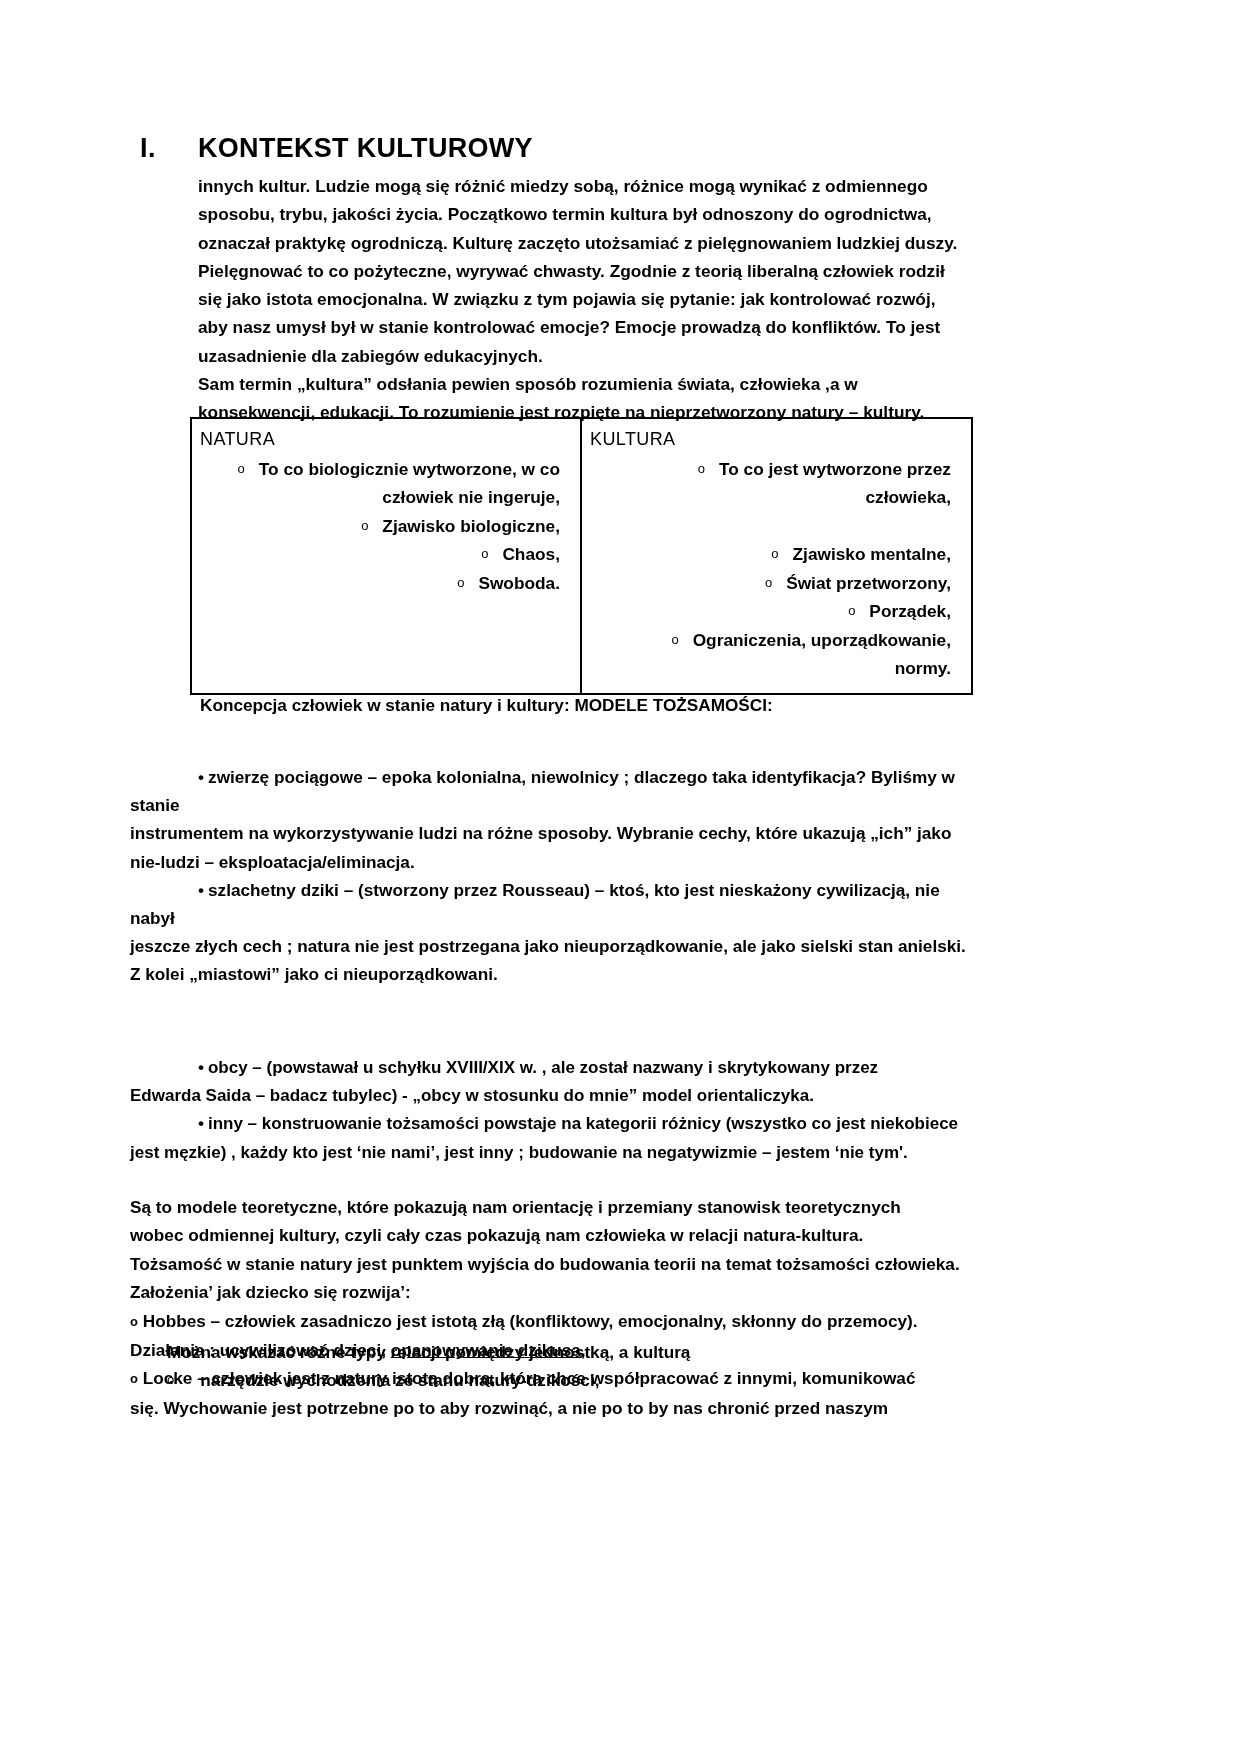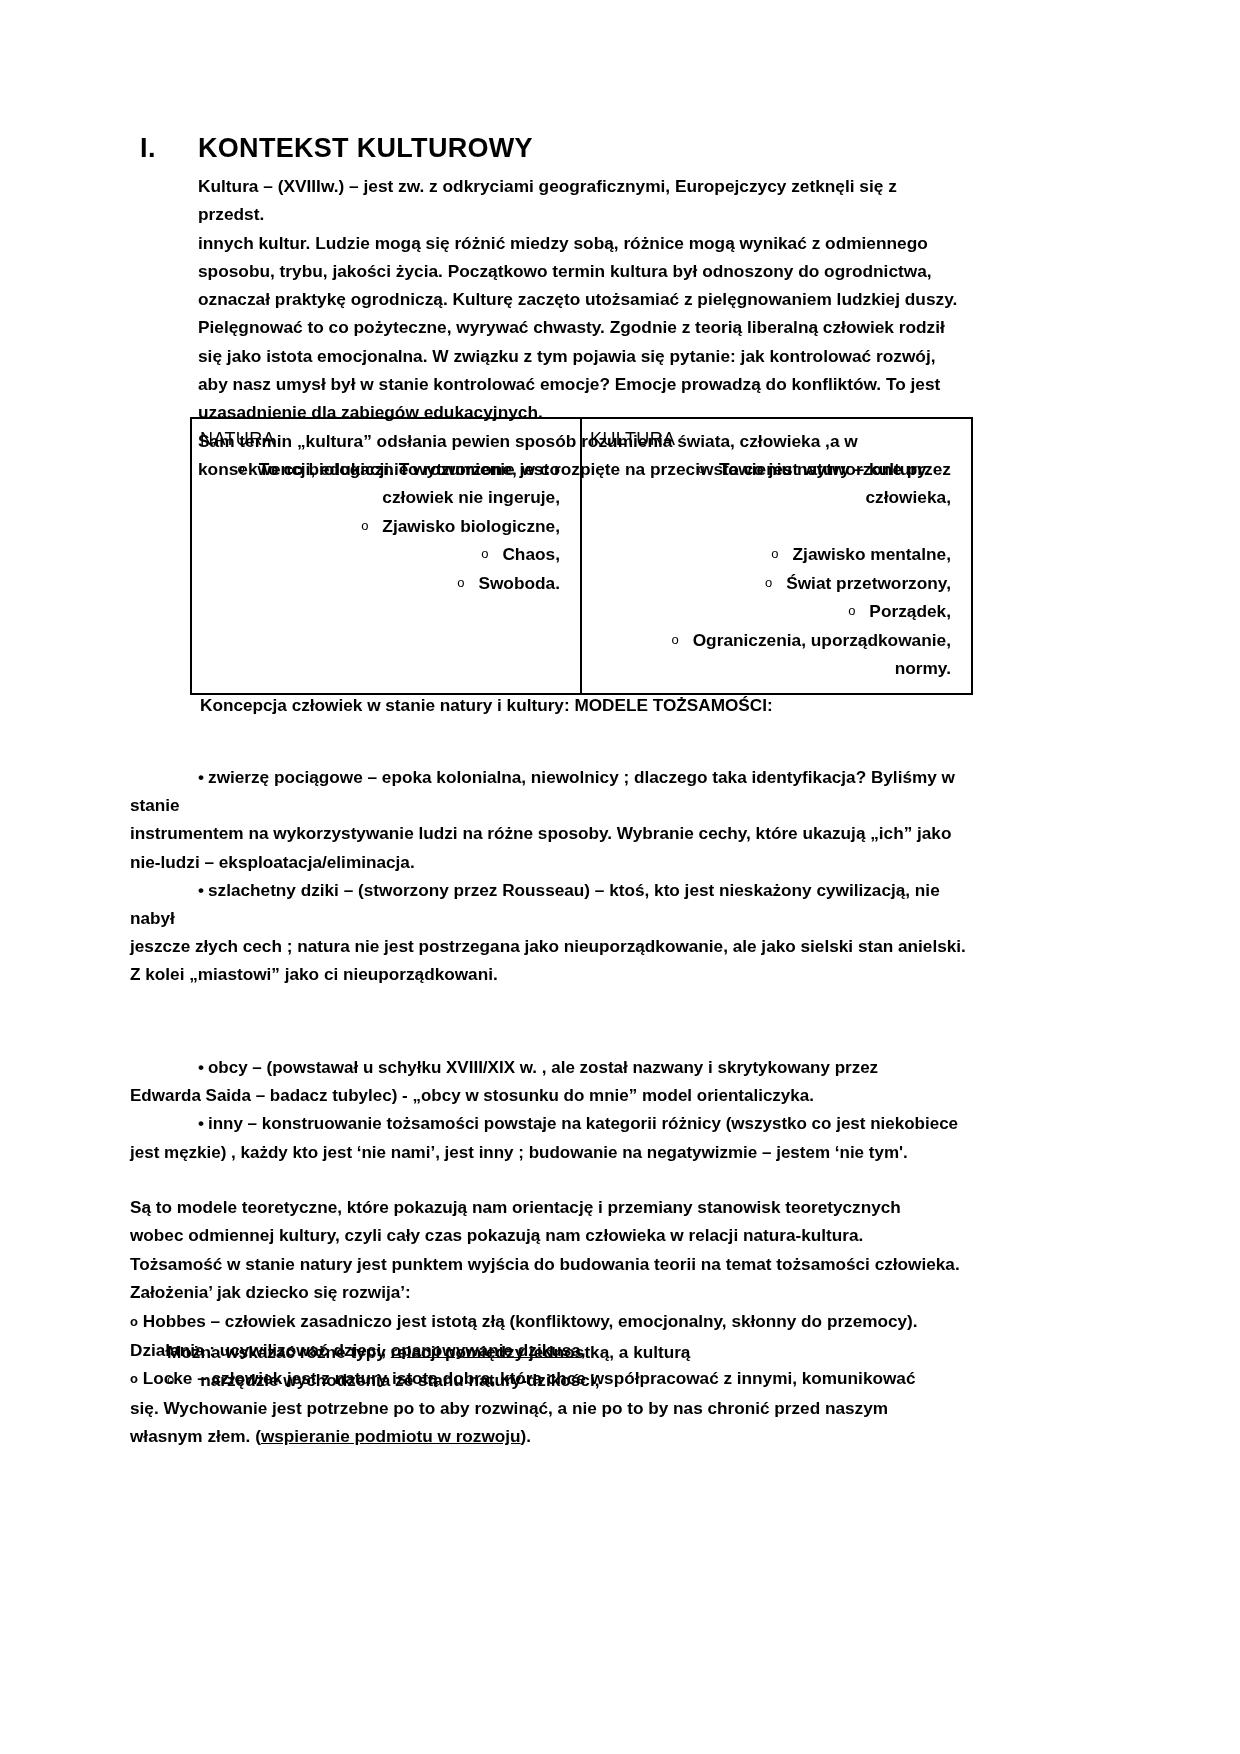--- a/index.html
+++ b/index.html
@@ -177,30 +177,29 @@
 <body>
 
 <div class="page">
 
   <div class="heading-row">
     <span class="heading-num">I.</span>
     <span class="heading-title">KONTEKST KULTUROWY</span>
   </div>
 
   <div class="intro">
-    <p>Kultura – (XVIIIw.) – jest zw. z odkryciami geograficznymi, Europejczycy zetknęli się z przedst.</p>
     <p>innych kultur. Ludzie mogą się różnić miedzy sobą, różnice mogą wynikać z odmiennego</p>
     <p>sposobu, trybu, jakości życia. Początkowo termin kultura był odnoszony do ogrodnictwa,</p>
     <p>oznaczał praktykę ogrodniczą. Kulturę zaczęto utożsamiać z pielęgnowaniem ludzkiej duszy.</p>
     <p>Pielęgnować to co pożyteczne, wyrywać chwasty. Zgodnie z teorią liberalną człowiek rodził</p>
     <p>się jako istota emocjonalna. W związku z tym pojawia się pytanie: jak kontrolować rozwój,</p>
     <p>aby nasz umysł był w stanie kontrolować emocje? Emocje prowadzą do konfliktów. To jest</p>
     <p>uzasadnienie dla zabiegów edukacyjnych.</p>
     <p>Sam termin „kultura” odsłania pewien sposób rozumienia świata, człowieka ,a w</p>
-    <p>konsekwencji, edukacji. To rozumienie jest rozpięte na przeciwstawieniu natury – kultury.</p>
+    <p>konsekwencji, edukacji. To rozumienie jest rozpięte na nieprzetworzony natury – kultury.</p>
   </div>
 
   <div class="natkul-table">
     <div class="natkul-col left">
       <div class="col-title">NATURA</div>
 
       <div class="tbl-item">
         <span class="marker">o</span><span>To co biologicznie wytworzone, w co</span>
       </div>
       <div class="tbl-cont">człowiek nie ingeruje,</div>
@@ -274,21 +273,20 @@
     <p>Są to modele teoretyczne, które pokazują nam orientację i przemiany stanowisk teoretycznych</p>
     <p>wobec odmiennej kultury, czyli cały czas pokazują nam człowieka w relacji natura-kultura.</p>
     <p>Tożsamość w stanie natury jest punktem wyjścia do budowania teorii na temat tożsamości człowieka.</p>
     <p>Założenia’ jak dziecko się rozwija’:</p>
 
     <p><span class="hollow">o</span> <span>Hobbes – człowiek zasadniczo jest istotą złą (konfliktowy, emocjonalny, skłonny do przemocy).</span></p>
     <p><span>Działania : ucywilizować dzieci, </span><span class="u">opanowywanie dzikusa</span><span>,</span></p>
 
     <p><span class="hollow">o</span> <span>Locke – człowiek jest z natury istotą dobrą, która chce współpracować z innymi, komunikować</span></p>
     <p>się. Wychowanie jest potrzebne po to aby rozwinąć, a nie po to by nas chronić przed naszym</p>
-    <p><span>własnym złem. (</span><span class="u">wspieranie podmiotu w rozwoju</span><span>).</span></p>
   </div>
 
   <div class="closing">
     <p class="lead">Można wskazać różne typy relacji pomiędzy jednostką, a kulturą</p>
     <p class="sub"><span class="marker">o</span><span>narzędzie wychodzenia ze stanu natury-dzikości,</span></p>
   </div>
 
 </div>
 
 </body></html>

